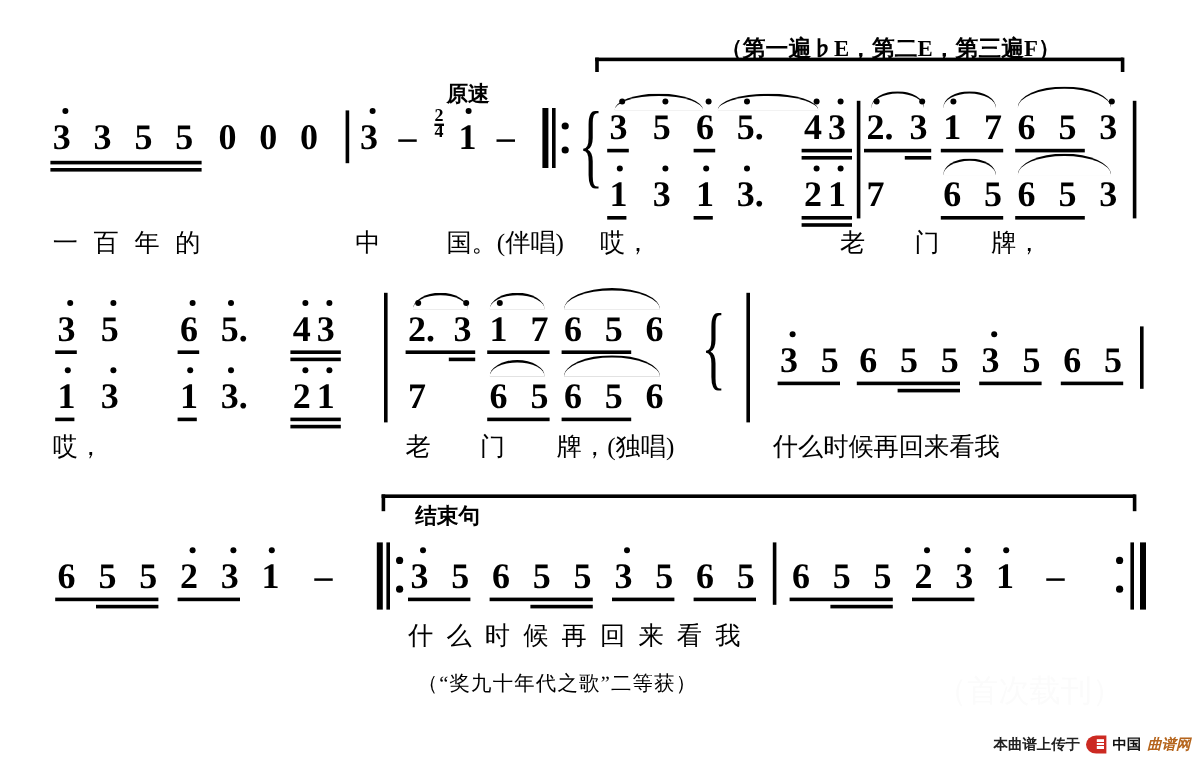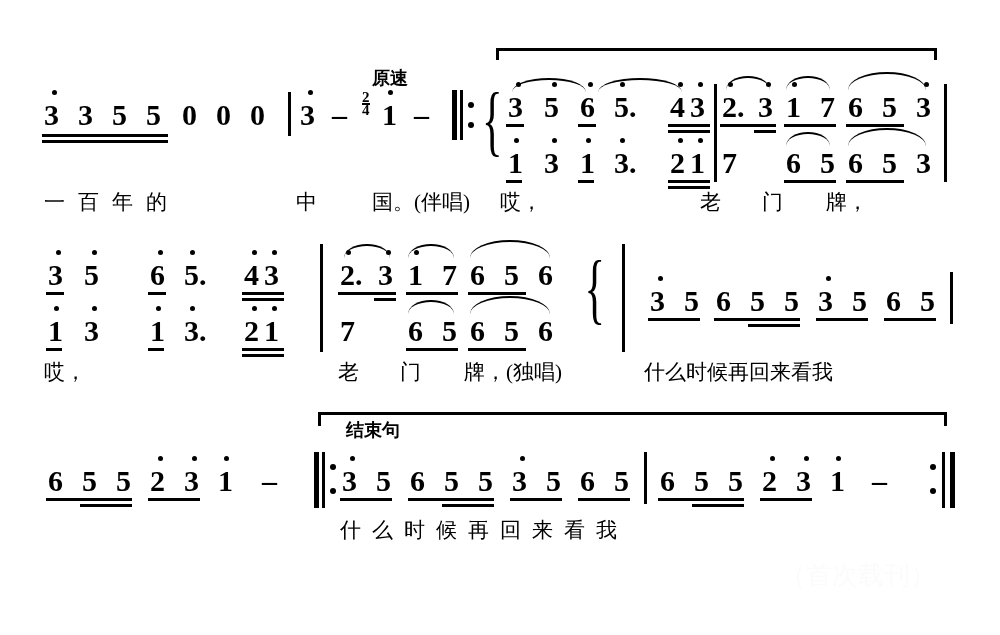--- a/index.html
+++ b/index.html
@@ -139,20 +139,21 @@
     background:repeating-linear-gradient(#fff 0 2px,#cc2a22 2px 3px);
   }
   .footer .cn{color:#111;}
   .footer .org{color:#b5651d;font-style:italic;}
 </style>
 </head>
 <body>
 
 <div class="sheet">
 
+  <div class="anno b" style="left:600px;top:28px;font-size:19px;">（第一遍♭E，第二E，第三遍F）</div>
 
   <div class="hline" style="left:496px;top:48px;width:440px;"></div>
   <div class="vline" style="left:496px;top:48px;height:12px;"></div>
   <div class="vline" style="left:934px;top:48px;height:12px;"></div>
 
   <div class="note" style="left:44px;top:100px;">3</div>
   <div class="odot" style="left:52px;top:90px;"></div>
   <div class="note" style="left:78px;top:100px;">3</div>
   <div class="note" style="left:112px;top:100px;">5</div>
   <div class="note" style="left:146px;top:100px;">5</div>
@@ -454,17 +455,24 @@
   <div class="odot" style="left:836px;top:456px;"></div>
   <div class="dash" style="left:872px;top:466px;">–</div>
 
   <div class="rdot" style="left:930px;top:464px;"></div>
   <div class="rdot" style="left:930px;top:488px;"></div>
   <div class="bar" style="left:942px;top:452px;height:56px;"></div>
   <div class="bar thick" style="left:950px;top:452px;height:56px;"></div>
 
   <div class="lyric" style="left:340px;top:520px;letter-spacing:11px;">什么时候再回来看我</div>
 
+  <div class="credit" style="left:348px;top:558px;letter-spacing:1px;">（“奖九十年代之歌”二等获）</div>
 
   <div class="watermark" style="left:780px;top:558px;">（首次载刊）</div>
 
+  <div class="footer">
+    <span>本曲谱上传于</span>
+    <span class="logo"></span>
+    <span class="cn">中国</span>
+    <span class="org">曲谱网</span>
+  </div>
 
 </div>
 
 </body></html>

